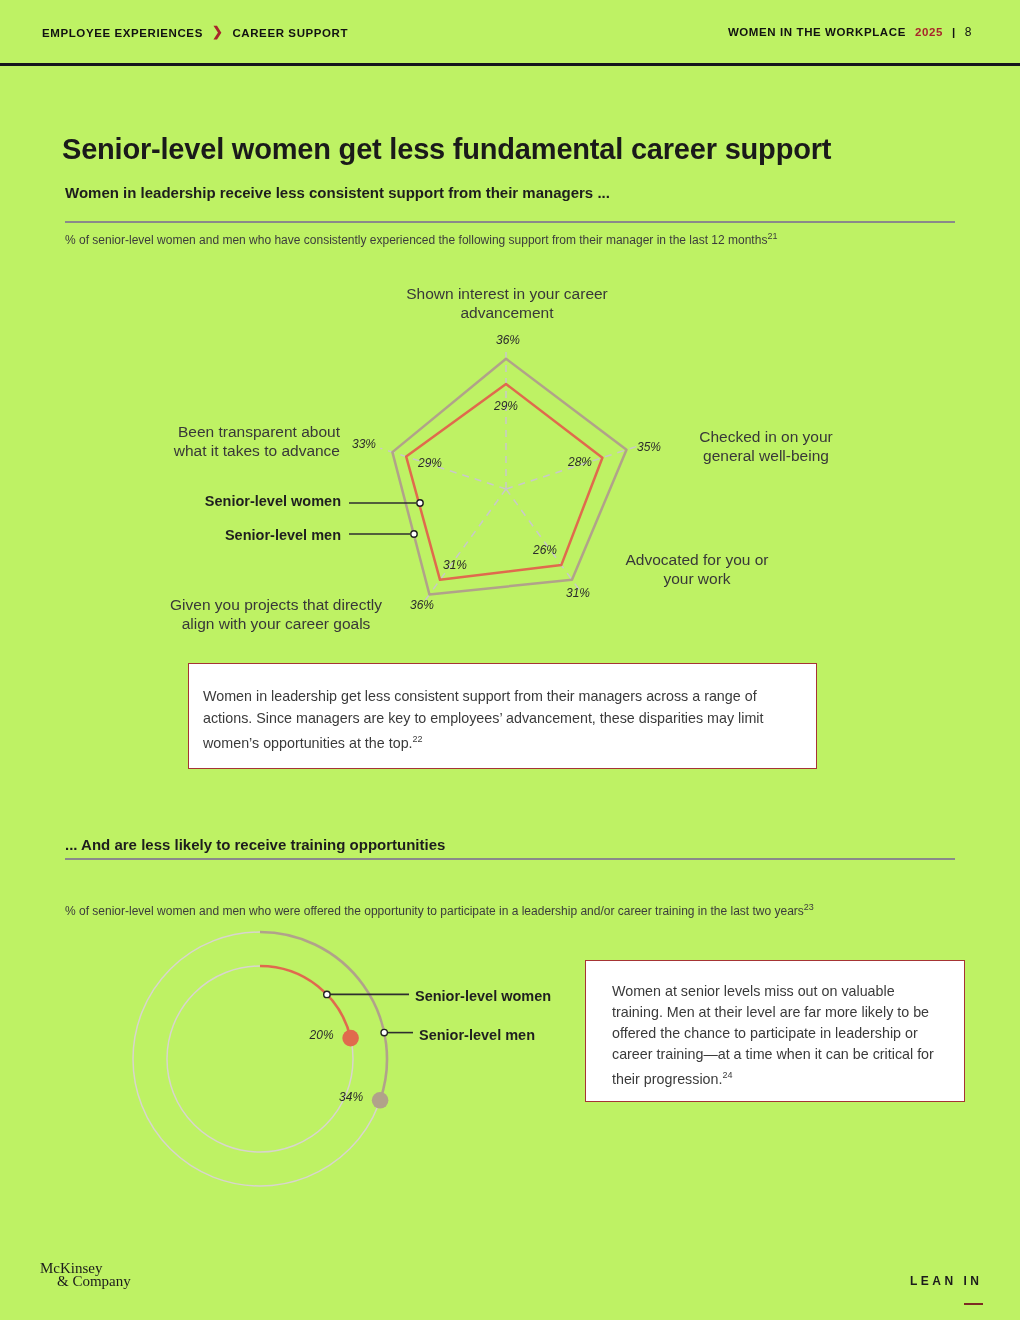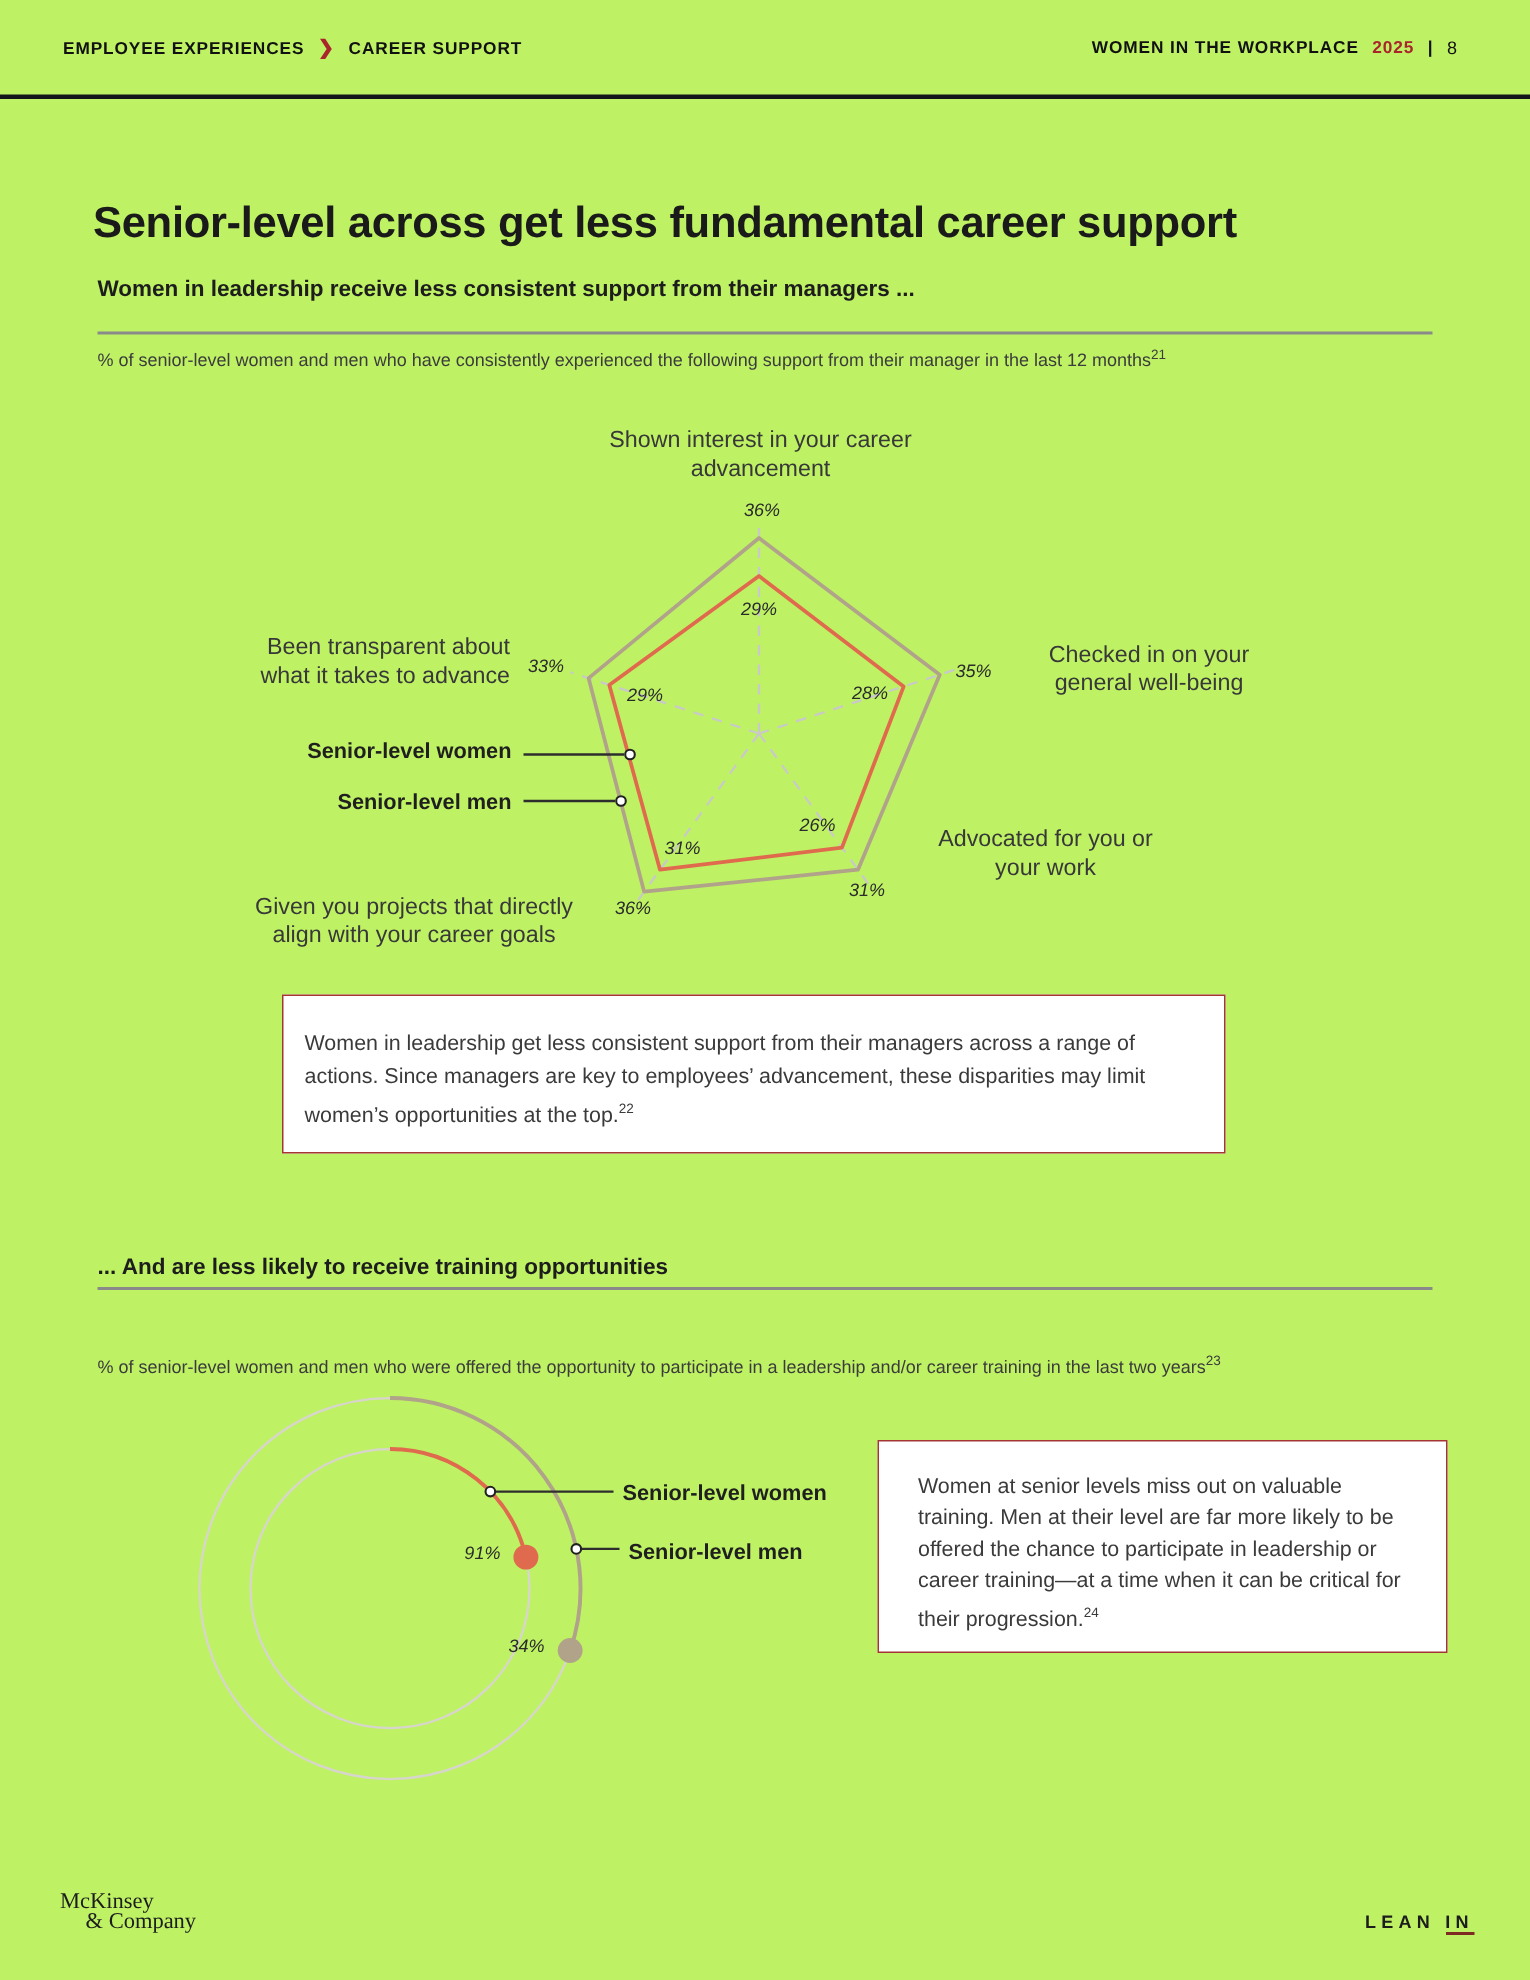--- a/index.html
+++ b/index.html
@@ -39,41 +39,41 @@
   .co1 .txt { width:565px; }
   .co2 { left:585px; top:960px; width:380px; height:142px; padding:20px 26px; }
   .co2 .txt { width:326px; line-height:21px; }
 
   
   .mck { position:absolute; left:40px; top:1262px; font-family:"Liberation Serif", serif;
          font-size:15px; color:#1c1c1c; line-height:13px; }
   .mck .l2 { padding-left:17px; }
   .leanin { position:absolute; left:910px; top:1274px; font-size:12px; font-weight:bold;
             letter-spacing:3.5px; color:#1c1c1c; white-space:nowrap; }
-  .leanin .in { border-bottom:2px solid #7D2B23; padding-bottom:0; }
+  .leanin .in { border-bottom:2px solid #7D2B23; padding-bottom:15px; }
 </style>
 </head>
 <body>
 
 <div class="page">
 
   <div class="hdr-left">
     <span>EMPLOYEE EXPERIENCES</span>
     <span class="chev">❯</span>
     <span>CAREER SUPPORT</span>
   </div>
   <div class="hdr-right">
     <span>WOMEN IN THE WORKPLACE</span>
     <span class="year">2025</span>
     <span>|</span>
     <span class="pgnum">8</span>
   </div>
   <div class="hdr-rule"></div>
 
-  <div class="title">Senior-level across get less fundamental career support</div>
+  <div class="title">Senior-level women get less fundamental career support</div>
 
   <div class="sec-head" style="left:65px; top:184px;">Women in leadership receive less consistent support from their managers ...</div>
   <div class="sec-rule" style="left:65px; top:221px; width:890px;"></div>
   <div class="sec-note" style="left:65px; top:231px;">
     <span>% of senior-level women and men who have consistently experienced the following support from their manager in the last 12 months</span><sup>21</sup>
   </div>
 
   <svg class="canvas" width="1020" height="1320" viewBox="0 0 1020 1320">
       <line x1="506" y1="489" x2="506.0" y2="346.0" stroke="#C9C9C9" stroke-width="1.5" stroke-dasharray="7 6"></line>
       <line x1="506" y1="489" x2="638.5" y2="445.9" stroke="#C9C9C9" stroke-width="1.5" stroke-dasharray="7 6"></line>
@@ -141,15 +141,15 @@
 <div class="pct" style="left: 496px; top: 333px;">36%</div>
     <div class="pct" style="left: 637px; top: 440px;">35%</div>
     <div class="pct" style="left: 566px; top: 586px;">31%</div>
     <div class="pct" style="left: 410px; top: 598px;">36%</div>
     <div class="pct" style="left: 352px; top: 437px;">33%</div>
     <div class="pct" style="left: 494px; top: 399px;">29%</div>
     <div class="pct" style="left: 568px; top: 455px;">28%</div>
     <div class="pct" style="left: 533px; top: 543px;">26%</div>
     <div class="pct" style="left: 443px; top: 558px;">31%</div>
     <div class="pct" style="left: 418px; top: 456px;">29%</div>
-    <div class="pct" style="left: 273.616px; top: 1028.08px; width: 60px; text-align: right;">91%</div>
+    <div class="pct" style="left: 273.616px; top: 1028.08px; width: 60px; text-align: right;">20%</div>
     <div class="pct" style="left: 303.081px; top: 1090.35px; width: 60px; text-align: right;">34%</div>
   </div>
 
 </body></html>

